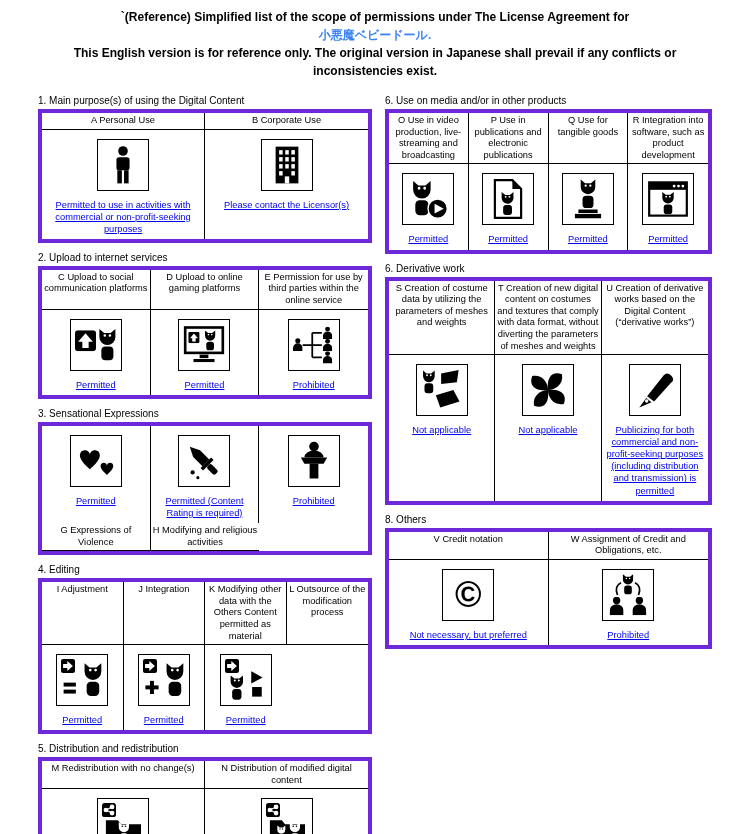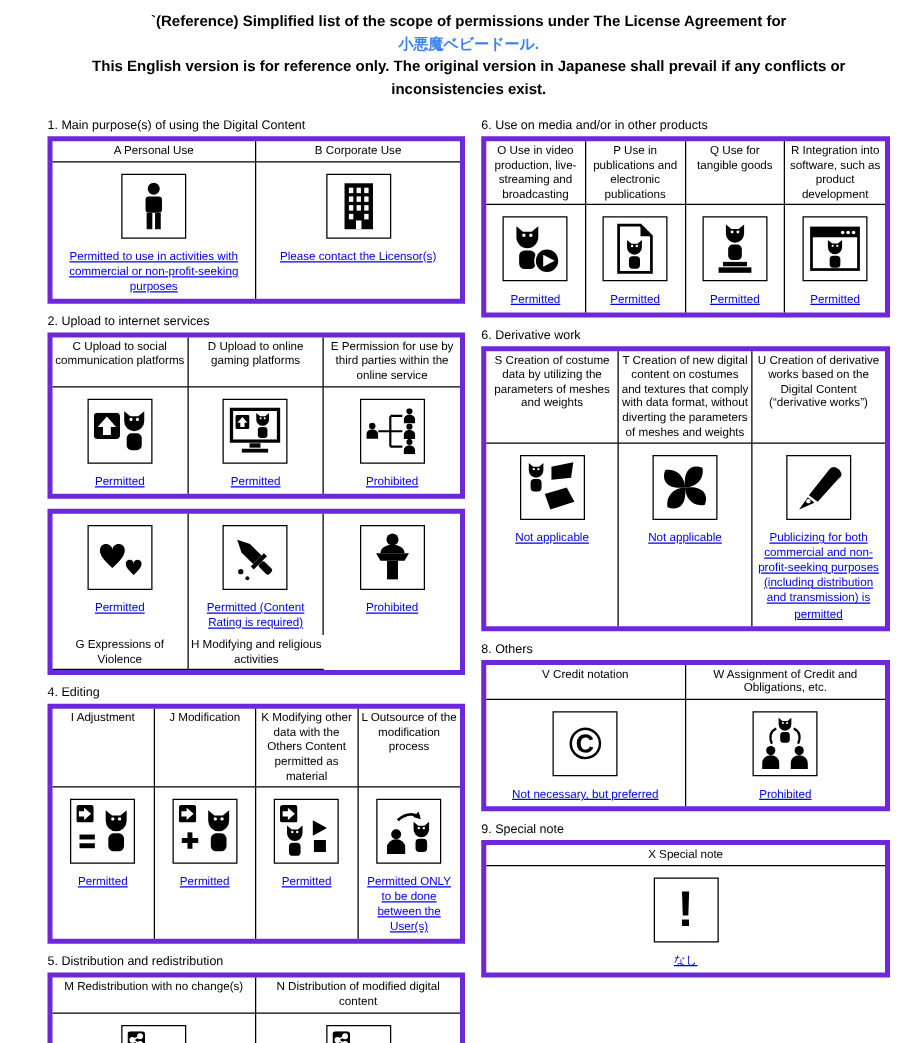--- a/index.html
+++ b/index.html
@@ -156,20 +156,21 @@
                   <use href="#sym-miniperson" x="34" y="31" width="11" height="14" fill="#000"></use>
                 </svg>
               </div>
             </div>
             <div class="status">Prohibited</div>
           </div>
         </div>
       </section>
 
       <section>
+        <div class="sec-heading">3. Sensational Expressions</div>
         <div class="ptable">
           <div class="pb">
             <div class="icon-zone">
               <div class="icon-frame">
                 <svg viewBox="0 0 48 48">
                   <use href="#sym-heart" x="2" y="7" width="30" height="28" fill="#000"></use>
                   <use href="#sym-heart" x="27" y="23" width="19" height="18" fill="#000"></use>
                 </svg>
               </div>
             </div>
@@ -219,21 +220,21 @@
                 <svg viewBox="0 0 48 48">
                   <use href="#sym-arrowright" x="0" y="0" width="16" height="16"></use>
                   <use href="#sym-cat" x="25" y="2" width="23" height="44" fill="#000"></use>
                   <rect x="3" y="27" width="14" height="4.5" fill="#000"></rect>
                   <rect x="3" y="35" width="14" height="4.5" fill="#000"></rect>
                 </svg>
               </div>
             </div>
             <div class="status">Permitted</div>
           </div>
-          <div class="ph">J Modification</div>
+          <div class="ph">J Integration</div>
           <div class="pb">
             <div class="icon-zone">
               <div class="icon-frame">
                 <svg viewBox="0 0 48 48">
                   <use href="#sym-arrowright" x="0" y="0" width="16" height="16"></use>
                   <use href="#sym-cat" x="25" y="2" width="23" height="44" fill="#000"></use>
                   <rect x="8" y="25" width="4.5" height="15" fill="#000"></rect>
                   <rect x="2.8" y="30.2" width="15" height="4.5" fill="#000"></rect>
                 </svg>
               </div>
@@ -248,33 +249,20 @@
                   <use href="#sym-arrowright" x="0" y="0" width="16" height="16"></use>
                   <use href="#sym-cat" x="5" y="18" width="17" height="30" fill="#000"></use>
                   <path d="M30 14 L43 21 L30 28 Z" fill="#000"></path>
                   <rect x="31" y="32" width="11" height="11" fill="#000"></rect>
                 </svg>
               </div>
             </div>
             <div class="status">Permitted</div>
           </div>
           <div class="ph">L Outsource of the modification process</div>
-          <div class="pb">
-            <div class="icon-zone">
-              <div class="icon-frame">
-                <svg viewBox="0 0 48 48">
-                  <use href="#sym-miniperson" x="4" y="22" width="17" height="23" fill="#000"></use>
-                  <use href="#sym-cat" x="27" y="14" width="17" height="31" fill="#000"></use>
-                  <path d="M14 14 Q24 5 34 11" fill="none" stroke="#000" stroke-width="2.5"></path>
-                  <path d="M35 13 L28 11 L33 6 Z" fill="#000"></path>
-                </svg>
-              </div>
-            </div>
-            <div class="status">Permitted ONLY to be done between the User(s)</div>
-          </div>
         </div>
       </section>
 
       <section>
         <div class="sec-heading">5. Distribution and redistribution</div>
         <div class="ptable">
           <div class="ph">M Redistribution with no change(s)</div>
           <div class="pb">
             <div class="icon-zone">
               <div class="icon-frame">
@@ -449,30 +437,16 @@
                   <use href="#sym-miniperson" x="29" y="26" width="16" height="21" fill="#000"></use>
                   <path d="M12 24 Q8 14 16 10 M36 24 Q40 14 32 10" fill="none" stroke="#000" stroke-width="2"></path>
                 </svg>
               </div>
             </div>
             <div class="status">Prohibited</div>
           </div>
         </div>
       </section>
 
-      <section>
-        <div class="sec-heading">9. Special note</div>
-        <div class="ptable">
-          <div class="ph">X Special note</div>
-          <div class="pb">
-            <div class="icon-zone">
-              <div class="icon-frame">
-                <div class="big-glyph" style="font-size:40px">!</div>
-              </div>
-            </div>
-            <div class="status">なし</div>
-          </div>
-        </div>
-      </section>
 
     </div>
   </div>
 </div>
 
 </body></html>

